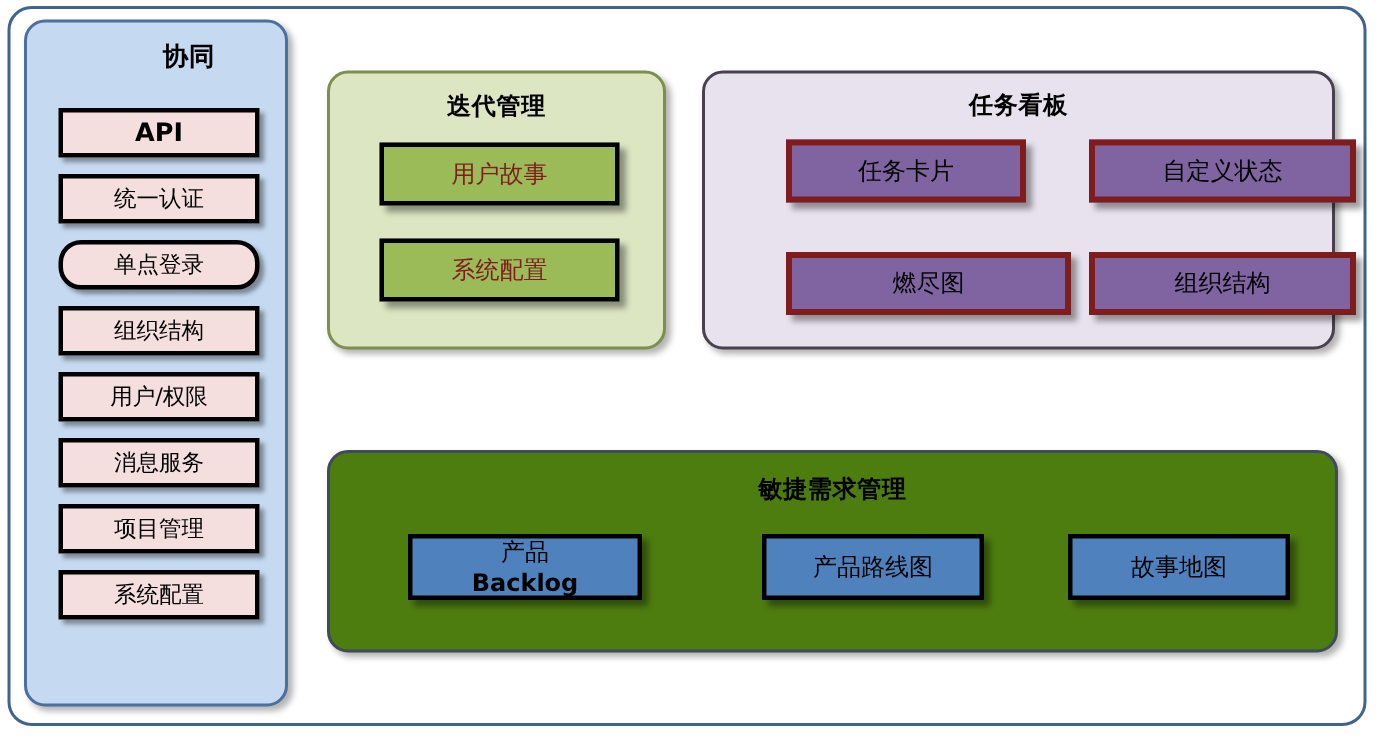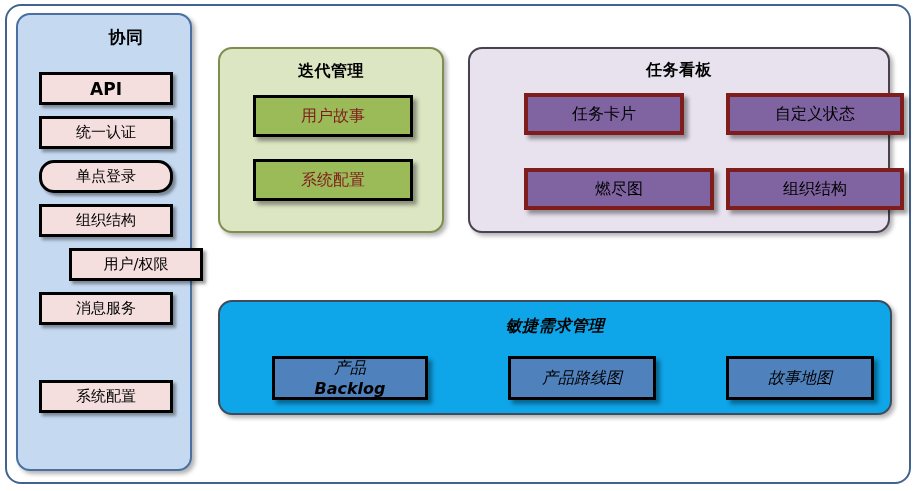--- a/index.html
+++ b/index.html
@@ -138,24 +138,23 @@
     font-family: Liberation Sans, sans-serif;
     box-shadow: 4px 4px 4px rgba(0,0,0,0.38);
     margin-left: 32px;
   }
 
   
   #agile-panel {
     left: 218px;
     top: 300px;
     width: 674px;
-    height: 115px;
-    background: #0ea5e9;
+    height: 135px;
+    background: #4d7c0f;
     border: 2px solid #3f4b5b;
-    font-style: italic;
   }
   #agile-title {
     margin-top: 14px;
   }
   .blue-box {
     position: absolute;
     height: 44px;
     background: #4f81bd;
     border: 3px solid #000000;
     box-sizing: border-box;
@@ -179,22 +178,23 @@
 
   <div id="outer-frame"></div>
 
   <div class="panel" id="sidebar-panel">
     <div class="panel-title" id="sidebar-title">协同</div>
 
     <div class="side-item bold-label" style="top:57px;">API</div>
     <div class="side-item" style="top:101px;">统一认证</div>
     <div class="side-item" style="top:145px;border-radius:15px;">单点登录</div>
     <div class="side-item" style="top:189px;">组织结构</div>
-    <div class="side-item" style="top:233px;margin-left:30px;">用户/权限</div>
+    <div class="side-item" style="top:233px;">用户/权限</div>
     <div class="side-item" style="top:277px;">消息服务</div>
+    <div class="side-item" style="top:321px;">项目管理</div>
     <div class="side-item" style="top:365px;">系统配置</div>
   </div>
 
   <div class="panel" id="iteration-panel">
     <div class="panel-title" id="iteration-title">迭代管理</div>
 
     <div class="green-box" style="top:46px;">用户故事</div>
     <div class="green-box" style="top:110px;">系统配置</div>
   </div>
 
@@ -208,16 +208,16 @@
   </div>
 
   <div class="panel" id="agile-panel">
     <div class="panel-title" id="agile-title">敏捷需求管理</div>
 
     <div class="blue-box" style="left:52px;  top:54px; width:156px;flex-direction:column;">
       <span>产品</span>
         <span class="mixed-bold">Backlog</span>
     </div>
     <div class="blue-box" style="left:288px; top:54px; width:148px;">产品路线图</div>
-    <div class="blue-box" style="left:492px; top:54px; width:148px;margin-left:14px;">故事地图</div>
+    <div class="blue-box" style="left:492px; top:54px; width:148px;">故事地图</div>
   </div>
 
 </div>
 
 </body></html>

